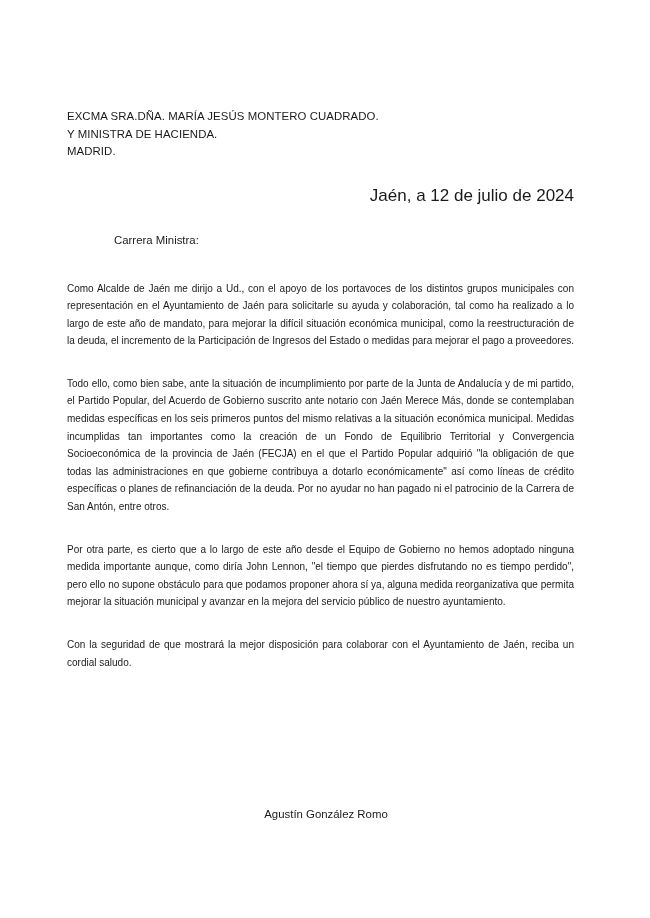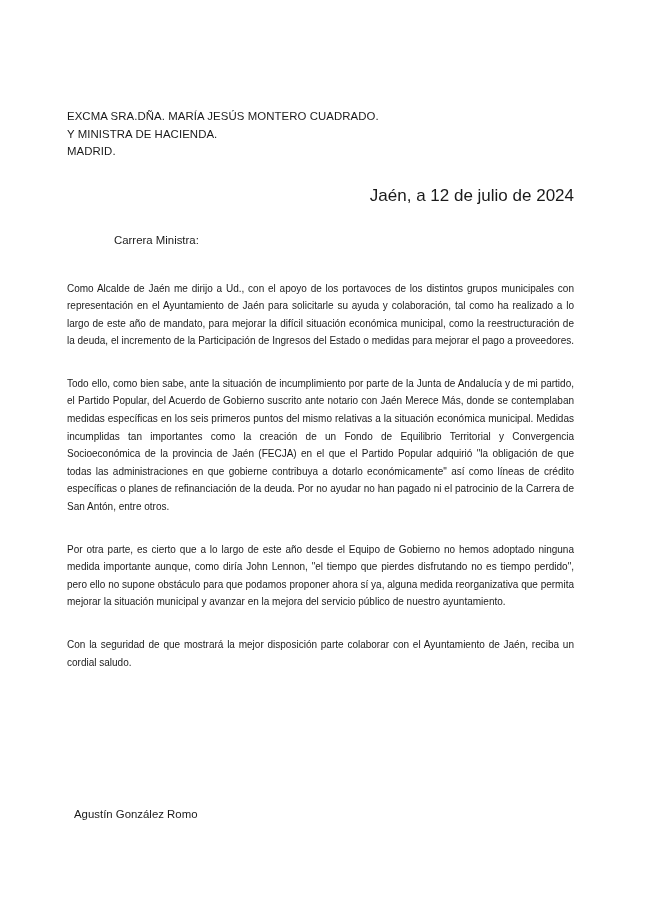--- a/index.html
+++ b/index.html
@@ -74,21 +74,21 @@
 
   .para:last-child {
     margin-bottom: 0;
   }
 
   .signature-block {
     position: absolute;
     left: 71px;
     top: 806px;
     width: 507px;
-    text-align: left;
+    text-align: center;
     font-size: 11.4px;
     line-height: 16.5px;
   }
 
   .signature-name,
   .signature-title {
     display: block;
     
     padding-left: 3px;
   }
@@ -107,21 +107,21 @@
     </div>
 
     <div class="date-line">Jaén, a 12 de julio de 2024</div>
 
     <div class="salutation">Carrera Ministra:</div>
 
     <div class="body-copy">
       <p class="para">Como Alcalde de Jaén me dirijo a Ud., con el apoyo de los portavoces de los distintos grupos municipales con representación en el Ayuntamiento de Jaén para solicitarle  su ayuda  y colaboración, tal como ha realizado a lo largo de este año de mandato, para mejorar la difícil situación económica municipal, como la reestructuración de la deuda, el incremento de la Participación de Ingresos del Estado o medidas para mejorar el pago a proveedores.</p>
       <p class="para">Todo ello, como bien sabe, ante la situación de incumplimiento por parte de la Junta de Andalucía y de mi partido, el Partido Popular, del Acuerdo de Gobierno suscrito ante notario con Jaén Merece Más, donde se contemplaban  medidas específicas en los seis primeros puntos del mismo relativas a la situación económica municipal.  Medidas incumplidas tan importantes como la creación de un Fondo de Equilibrio Territorial y Convergencia Socioeconómica de la provincia de Jaén (FECJA) en el que el Partido Popular adquirió "la obligación de que todas las administraciones en que gobierne contribuya a dotarlo económicamente"  así como  líneas de crédito específicas o planes de refinanciación de la deuda. Por no ayudar no han pagado ni el patrocinio de la Carrera de San Antón, entre otros.</p>
       <p class="para">Por otra parte, es cierto que a lo largo de este año desde el Equipo de Gobierno no hemos adoptado ninguna medida importante aunque, como diría John Lennon, "el tiempo que pierdes disfrutando no es tiempo perdido",    pero ello no supone obstáculo para que podamos proponer ahora sí ya, alguna medida reorganizativa que permita mejorar la situación municipal y avanzar en la mejora del servicio público de nuestro ayuntamiento.</p>
-      <p class="para">Con la seguridad de que mostrará la mejor disposición parte colaborar con el Ayuntamiento de Jaén, reciba un cordial saludo.</p>
+      <p class="para">Con la seguridad de que mostrará la mejor disposición para colaborar con el Ayuntamiento de Jaén, reciba un cordial saludo.</p>
     </div>
 
   </div>
 
   <div class="signature-block">
     <span class="signature-name">Agustín González Romo</span>
   </div>
 
 </div>
 

